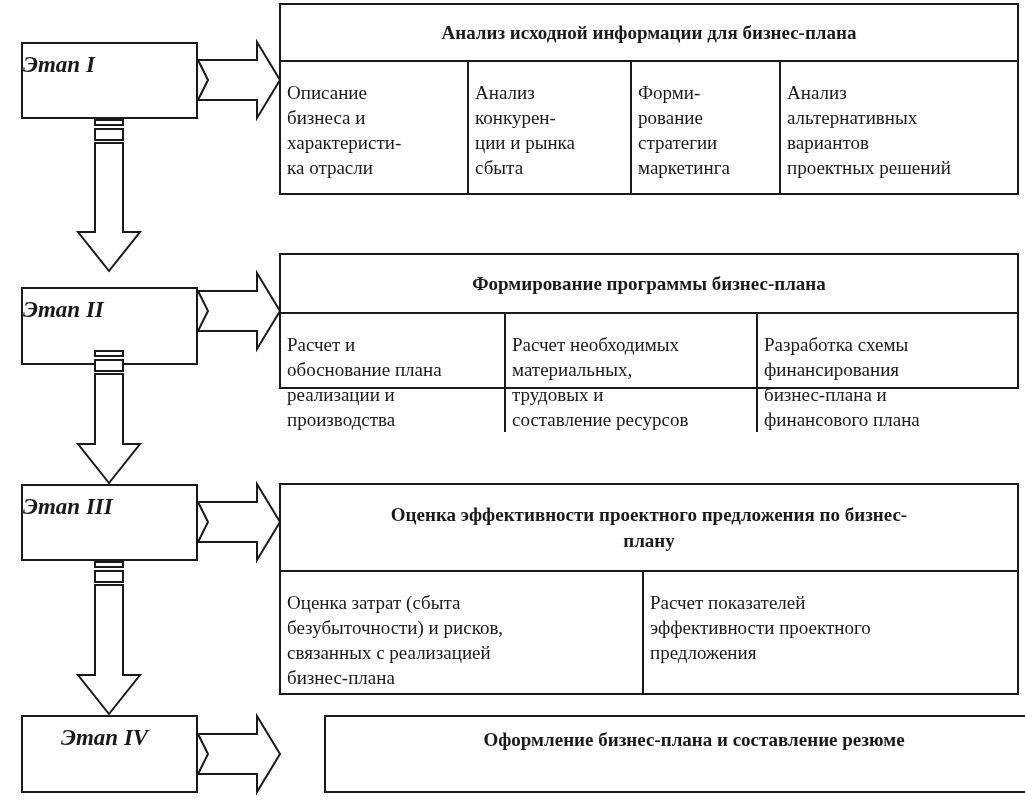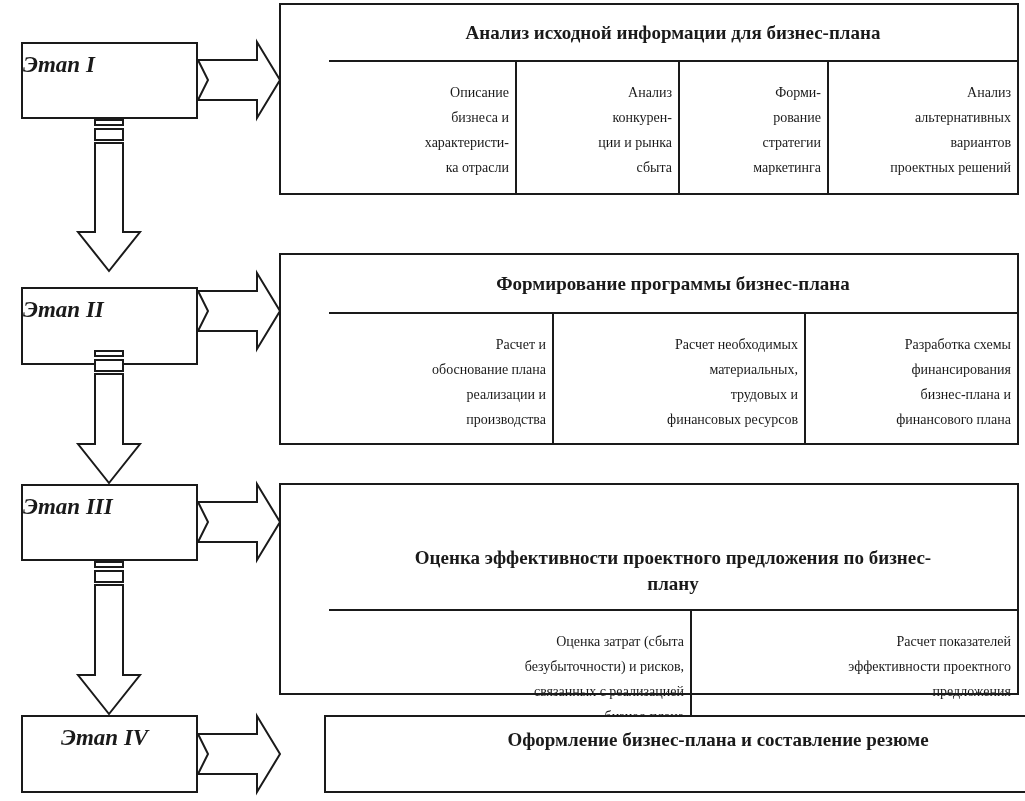--- a/index.html
+++ b/index.html
@@ -21,37 +21,37 @@
   
   .rarrow{position:absolute;left:196px;width:86px;height:80px;overflow:visible;}
   .ra1{top:40px;} .ra2{top:271px;} .ra3{top:482px;} .ra4{top:714px;}
   .darrow{position:absolute;left:77px;width:64px;overflow:visible;}
   .da1{top:119px;height:153px;}
   .da2{top:350px;height:134px;}
   .da3{top:561px;height:154px;}
   
   .block{
     position:absolute;left:279px;width:740px;box-sizing:border-box;
-    border:2px solid #1a1a1a;background:#fff;display:flex;flex-direction:column;padding-left:48px;
+    border:2px solid #1a1a1a;background:#fff;display:flex;flex-direction:column;
   }
   .b1{top:3px;height:192px;}
-  .b2{top:253px;height:192px;}
+  .b2{top:253px;height:136px;}
   .b3{top:483px;height:212px;}
   .b4{top:715px;height:78px;margin-left:45px;}
   .hdr{
     flex:0 0 auto;box-sizing:border-box;border-bottom:2px solid #1a1a1a;
     display:flex;align-items:center;justify-content:center;text-align:center;
     font-weight:bold;font-size:19px;line-height:26px;white-space:pre-line;
   }
-  .b1 .hdr{height:57px;} .b2 .hdr{height:59px;} .b3 .hdr{height:78px;margin-top:48px;}
+  .b1 .hdr{height:57px;} .b2 .hdr{height:59px;} .b3 .hdr{height:87px;}
   .hdr.only{border-bottom:none;align-items:flex-start;padding-top:10px;height:auto;flex:1;}
   .cols{flex:1;display:flex;align-items:stretch;}
   .cell{
-    box-sizing:border-box;text-align:right;padding:18px 6px 0 6px;
-    font-size:14px;line-height:25px;white-space:pre-line;
+    box-sizing:border-box;text-align:left;padding:18px 6px 0 6px;
+    font-size:19px;line-height:25px;white-space:pre-line;
   }
   .cell + .cell{border-left:2px solid #1a1a1a;}
   .b1 .c1{width:186px;} .b1 .c2{width:163px;} .b1 .c3{width:149px;} .b1 .c4{flex:1;}
   .b2 .c1{width:223px;} .b2 .c2{width:252px;} .b2 .c3{flex:1;}
   .b3 .c1{width:361px;} .b3 .c2{flex:1;}
   svg polygon, svg rect{fill:#ffffff;stroke:#1a1a1a;stroke-width:2;}
 </style>
 </head>
 <body>
 
@@ -124,21 +124,21 @@
   <div class="block b2">
     <div class="hdr">Формирование программы бизнес-плана</div>
     <div class="cols">
       <div class="cell c1">Расчет и
 обоснование плана
 реализации и
 производства</div>
       <div class="cell c2">Расчет необходимых
 материальных,
 трудовых и
-финансовых ресурсов</div>
+составление ресурсов</div>
       <div class="cell c3">Разработка схемы
 финансирования
 бизнес-плана и
 финансового плана</div>
     </div>
   </div>
 
   <div class="block b3">
     <div class="hdr">Оценка эффективности проектного предложения по бизнес-
 плану</div>

